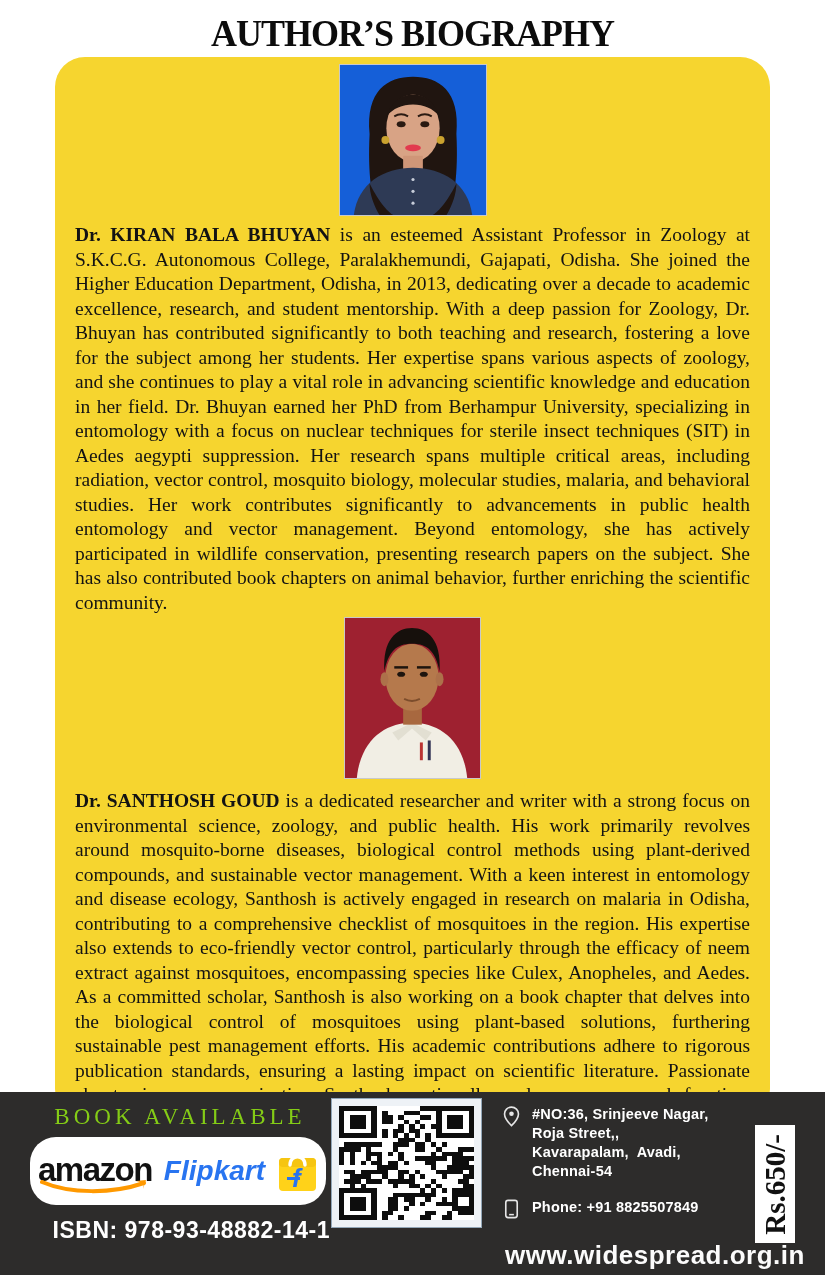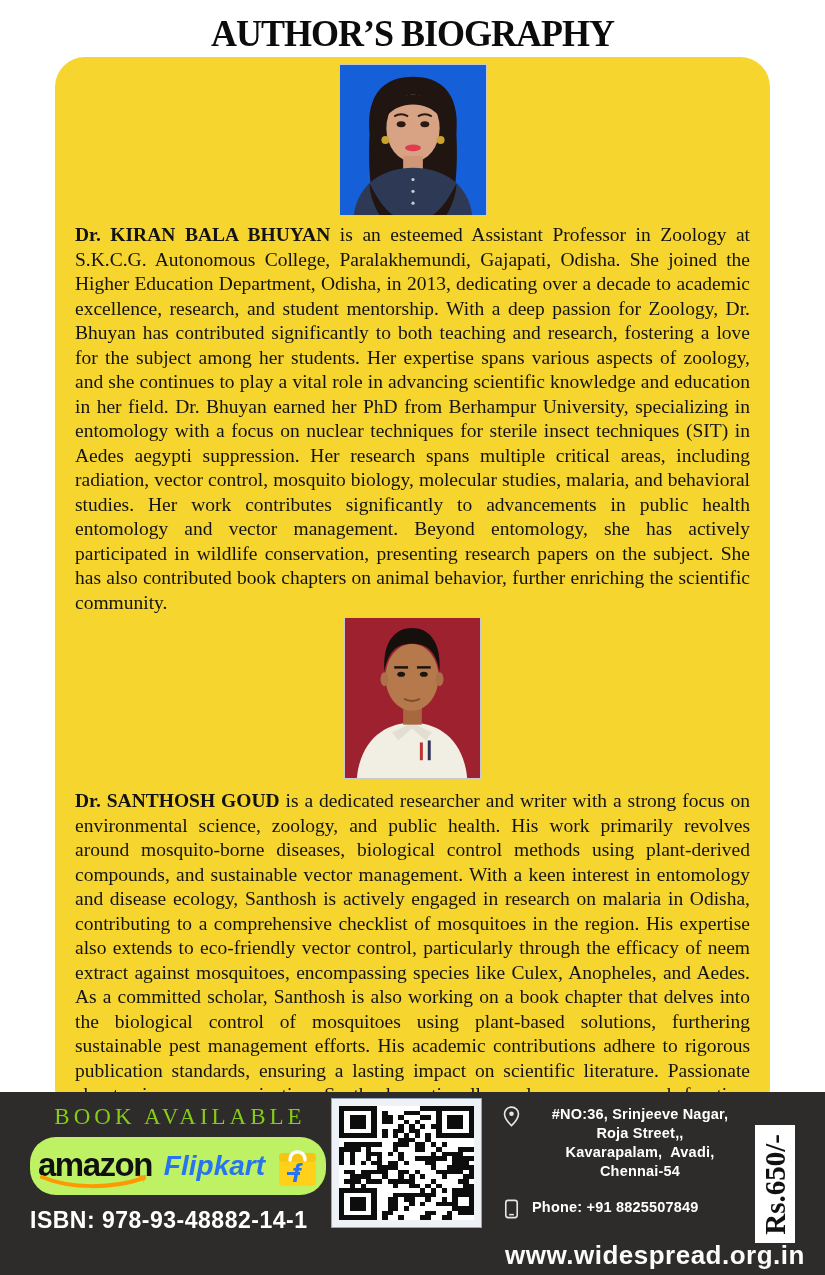--- a/index.html
+++ b/index.html
@@ -58,41 +58,41 @@
   }
 
   .store-col { position: absolute; left: 30px; top: 12px; width: 300px; }
   .book-available {
     text-align: center;
     font-family: "Liberation Serif", serif;
     font-size: 23px; letter-spacing: 4px;
     color: #84cc16;
   }
   .store-pill {
-    margin-top: 7px; height: 58px; width: 296px;
-    background: #bef264; border-radius: 26px;
+    margin-top: 7px; height: 68px; width: 296px;
+    background: #ffffff; border-radius: 26px;
     display: flex; align-items: center; justify-content: center;
     gap: 12px;
   }
   .amazon-logo {
     position: relative;
     font-family: "Liberation Sans", sans-serif;
     font-weight: bold; font-size: 33px; letter-spacing: -1.5px;
     color: #111111; line-height: 1;
     padding-bottom: 4px;
   }
   .amazon-swoosh { position: absolute; left: 2px; bottom: -4px; width: 112px; height: 14px; }
   .flipkart-logo {
     font-family: "Liberation Sans", sans-serif;
     font-weight: bold; font-style: italic; font-size: 28px;
     color: #2874f0; line-height: 1;
   }
   .flipkart-bag { width: 41px; height: 43px; }
   .isbn-line {
-    margin-top: 12px; text-align: left;
+    margin-top: 12px; text-align: right;
     font-size: 23px; font-weight: bold; letter-spacing: 0.5px;
     color: #ffffff;
   }
 
   .qr-frame {
     position: absolute; left: 331px; top: 6px;
     width: 151px; height: 130px;
     background: #eef2f6; border: 1px solid #93a7b8;
     padding: 7px;
   }
@@ -105,21 +105,21 @@
   }
   .qr-grid i { display: block; }
   .qr-grid i.on { background: #0d0d0d; }
 
   .contact-col { position: absolute; left: 503px; top: 13px; width: 245px; color: #ffffff; }
   .contact-row { display: flex; align-items: flex-start; gap: 12px; }
   .contact-row + .contact-row { margin-top: 17px; }
   .contact-icon { flex: 0 0 17px; padding-top: 1px; }
   .address-text, .phone-text {
     font-size: 14.5px; font-weight: bold; letter-spacing: 0.2px;
-    line-height: 19px; white-space: pre-wrap; text-align: center;
+    line-height: 19px; white-space: pre-wrap;
   }
   .website {
     margin-top: 21px; margin-left: 2px;
     font-size: 26px; font-weight: bold; letter-spacing: 0.5px;
     color: #fbfbfb;
   }
 
   .price-box {
     position: absolute; left: 755px; top: 33px;
     width: 40px; height: 118px;

